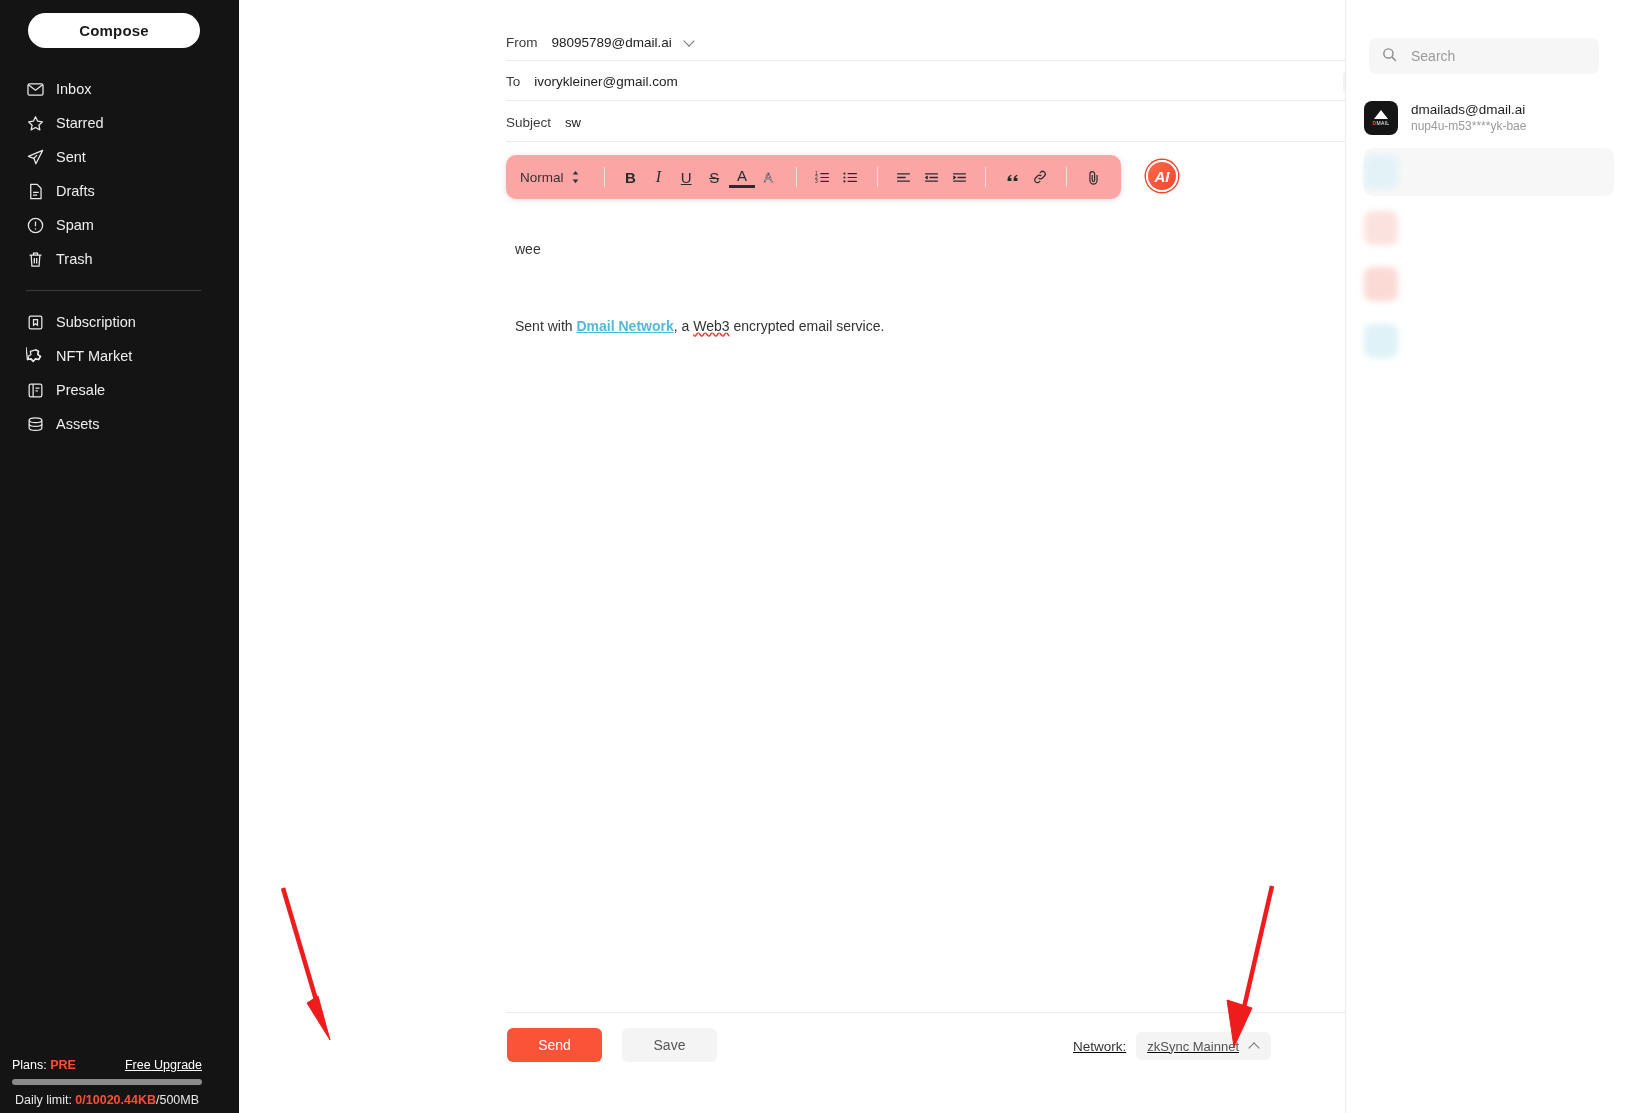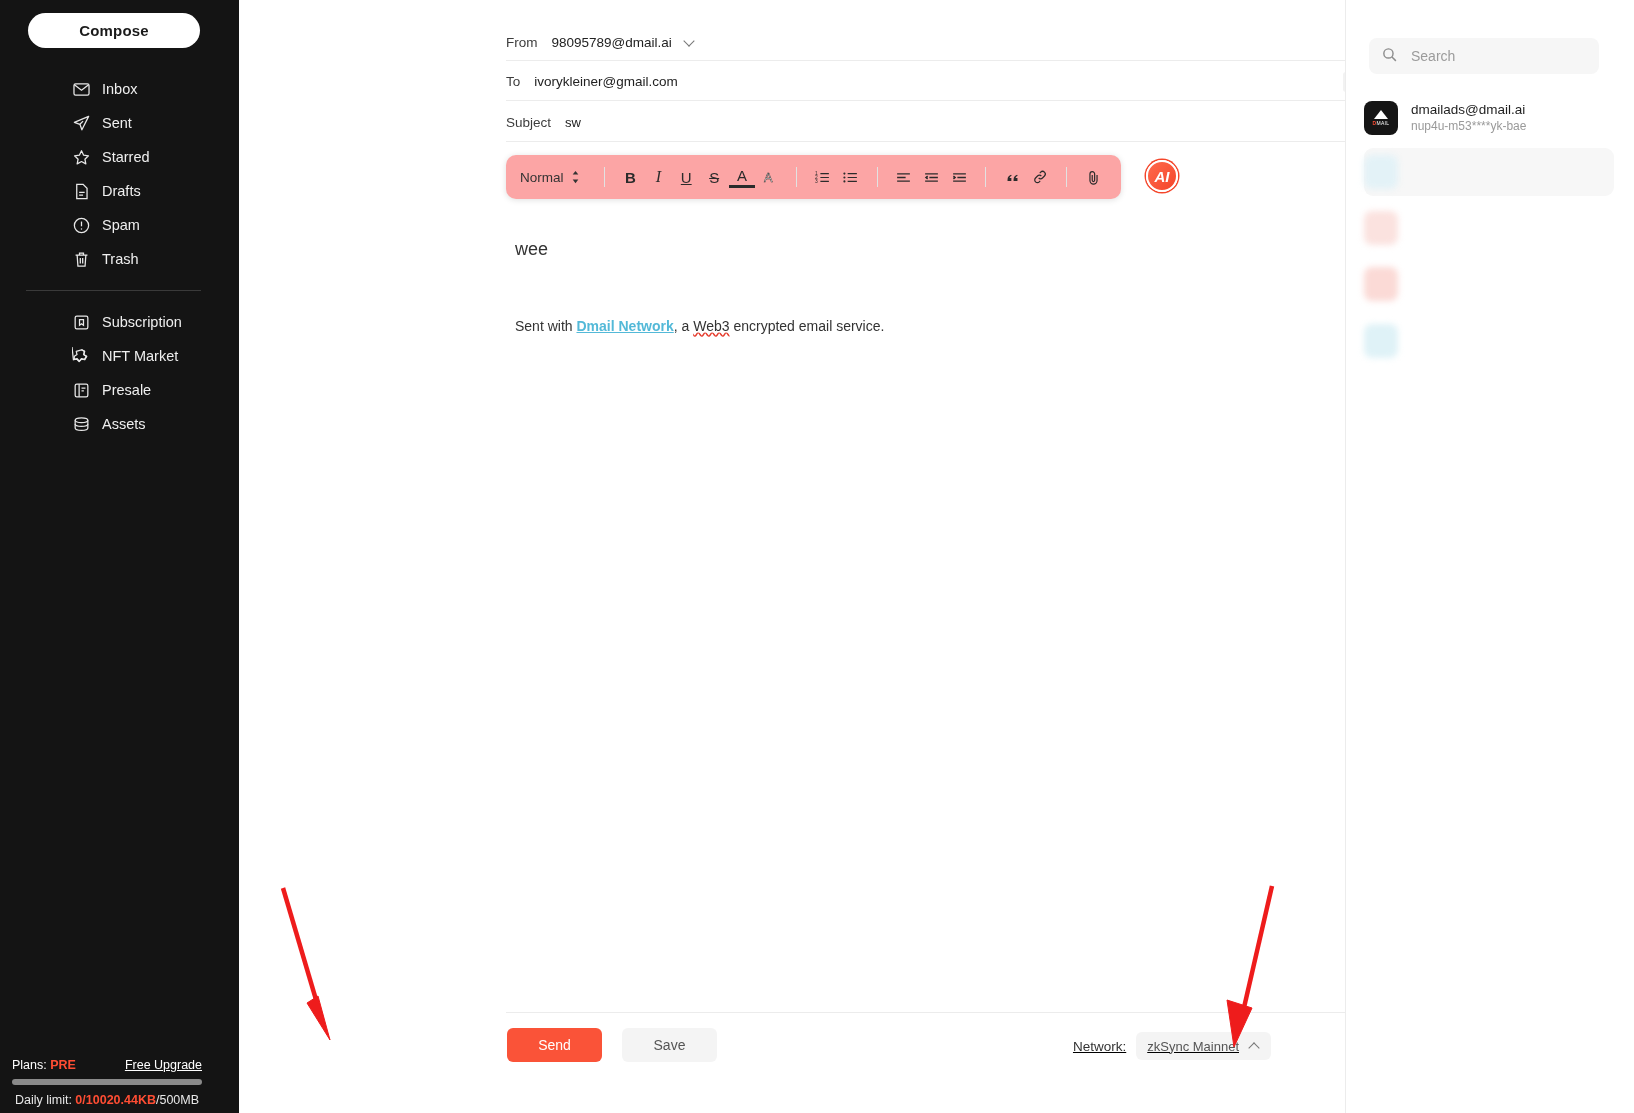--- a/index.html
+++ b/index.html
@@ -27,21 +27,20 @@
     border: none; border-radius: 18px;
     font-size: 15px; font-weight: bold;
     font-family: "Liberation Sans", sans-serif;
     cursor: pointer; letter-spacing: .2px;
   }
   .nav { position: absolute; top: 72px; left: 0; width: 239px; }
   .nav-item {
     display: flex; align-items: center;
     height: 34px; padding-left: 26px; margin-bottom: 0px;
     cursor: pointer;
-    margin-left: 46px;
   }
   .nav-item .ico { width: 30px; flex: 0 0 30px; display:flex; align-items:center; }
   .nav-item .lbl { font-size: 14.5px; color: #efefef; }
   .nav-divider {
     height: 1px; background: #3a3a3a;
     margin: 14px 38px 14px 26px; width: 175px;
   }
   .plan-area { position: absolute; left: 0; bottom: 0; width: 214px; padding: 0 12px 6px 12px; }
   .plan-row { display: flex; justify-content: space-between; align-items: baseline;
               font-size: 12.5px; margin-bottom: 7px; }
@@ -116,21 +115,21 @@
     width: 32px; height: 32px; border-radius: 50%;
     background: linear-gradient(135deg,#ff6a4d,#f4452a);
     border: 2px solid #ffffff; box-shadow: 0 0 0 1.5px #f4452a;
     color:#fff; font-size: 15px; font-weight:bold;
     display:flex; align-items:center; justify-content:center; cursor:pointer;
     font-style: italic;
   }
 
   
   .mail-body { position:absolute; left: 276px; top: 238px; width: 1000px; }
-  .body-text { font-size: 18px; color: #333; line-height: 22px; }
+  .body-text { font-size: 14px; color: #333; line-height: 22px; }
   .sig { margin-top: 58px; font-size: 14px; color:#333; }
   .sig .link {
     color:#53b9d8; font-weight:bold; text-decoration: underline;
     text-decoration-color: #53b9d8; cursor:pointer;
   }
   .squig { text-decoration: underline wavy #e53b2c; text-decoration-skip-ink: none; }
 
   
   .footer-divider {
     position:absolute; left: 267px; top: 1012px; width: 1005px; height:1px; background:#ececec;
@@ -227,34 +226,34 @@
             <rect x="2.5" y="5" width="19" height="14" rx="2"></rect>
               <path d="M3 6l9 7 9-7"></path>
           </svg>
         </span>
         <span class="lbl">Inbox</span>
       </div>
 
       <div class="nav-item">
         <span class="ico">
           <svg width="19" height="19" viewBox="0 0 24 24" fill="none" stroke="#e8e8e8" stroke-width="1.6" stroke-linejoin="round">
+            <path d="M12 3.5l2.7 5.6 6.1.8-4.5 4.2 1.2 6-5.5-3-5.5 3 1.2-6L3.2 9.9l6.1-.8z"></path>
+          </svg>
+        </span>
+        <span class="lbl">Starred</span>
+      </div>
+
+      <div class="nav-item">
+        <span class="ico">
+          <svg width="19" height="19" viewBox="0 0 24 24" fill="none" stroke="#e8e8e8" stroke-width="1.6" stroke-linejoin="round">
             <path d="M21 3L3 10.5l7 2.5 2.5 7z"></path>
               <path d="M10 13l4-4"></path>
           </svg>
         </span>
         <span class="lbl">Sent</span>
-      </div>
-
-      <div class="nav-item">
-        <span class="ico">
-          <svg width="19" height="19" viewBox="0 0 24 24" fill="none" stroke="#e8e8e8" stroke-width="1.6" stroke-linejoin="round">
-            <path d="M12 3.5l2.7 5.6 6.1.8-4.5 4.2 1.2 6-5.5-3-5.5 3 1.2-6L3.2 9.9l6.1-.8z"></path>
-          </svg>
-        </span>
-        <span class="lbl">Starred</span>
       </div>
 
       <div class="nav-item">
         <span class="ico">
           <svg width="19" height="19" viewBox="0 0 24 24" fill="none" stroke="#e8e8e8" stroke-width="1.6">
             <path d="M6 3h8l5 5v13H6z"></path>
               <path d="M9 13h7M9 16.5h5"></path>
           </svg>
         </span>
         <span class="lbl">Drafts</span>

